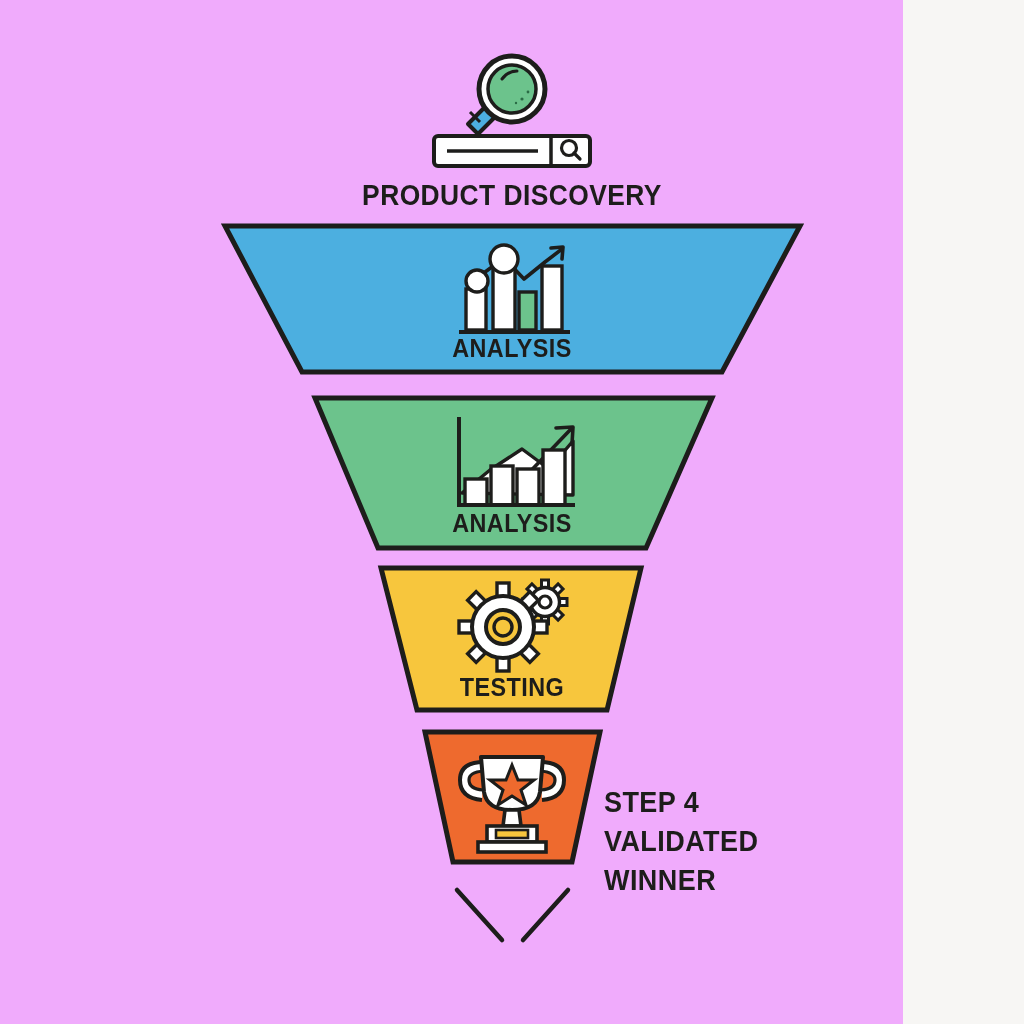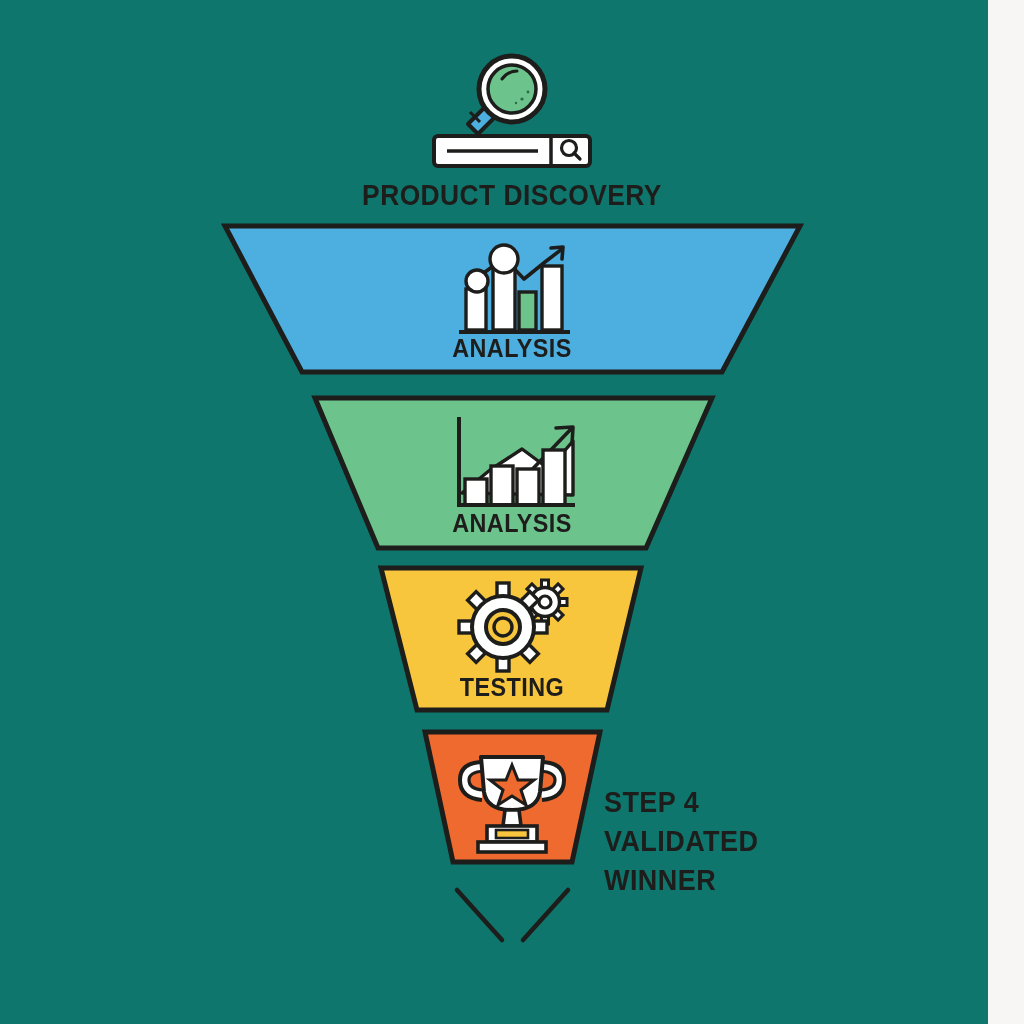--- a/index.html
+++ b/index.html
@@ -5,22 +5,22 @@
   * { box-sizing: border-box; }
   html, body {
     margin: 0; padding: 0;
     width: 1024px; height: 1024px;
     background: #f7f6f4;
     font-family: "Liberation Sans", sans-serif;
     overflow: hidden;
   }
   #stage {
     position: relative;
-    width: 988px; height: 1024px;
-    background: #0f766e;
+    width: 903px; height: 1024px;
+    background: #f0abfc;
   }
   #stage svg.layer {
     position: absolute;
     left: 0; top: 0;
     width: 1024px; height: 1024px;
   }
   .funnel-label, .head-label, .callout-line {
     font-family: "Liberation Sans Narrow", "Liberation Sans", sans-serif;
     font-weight: 700;
     letter-spacing: 0.5px;

